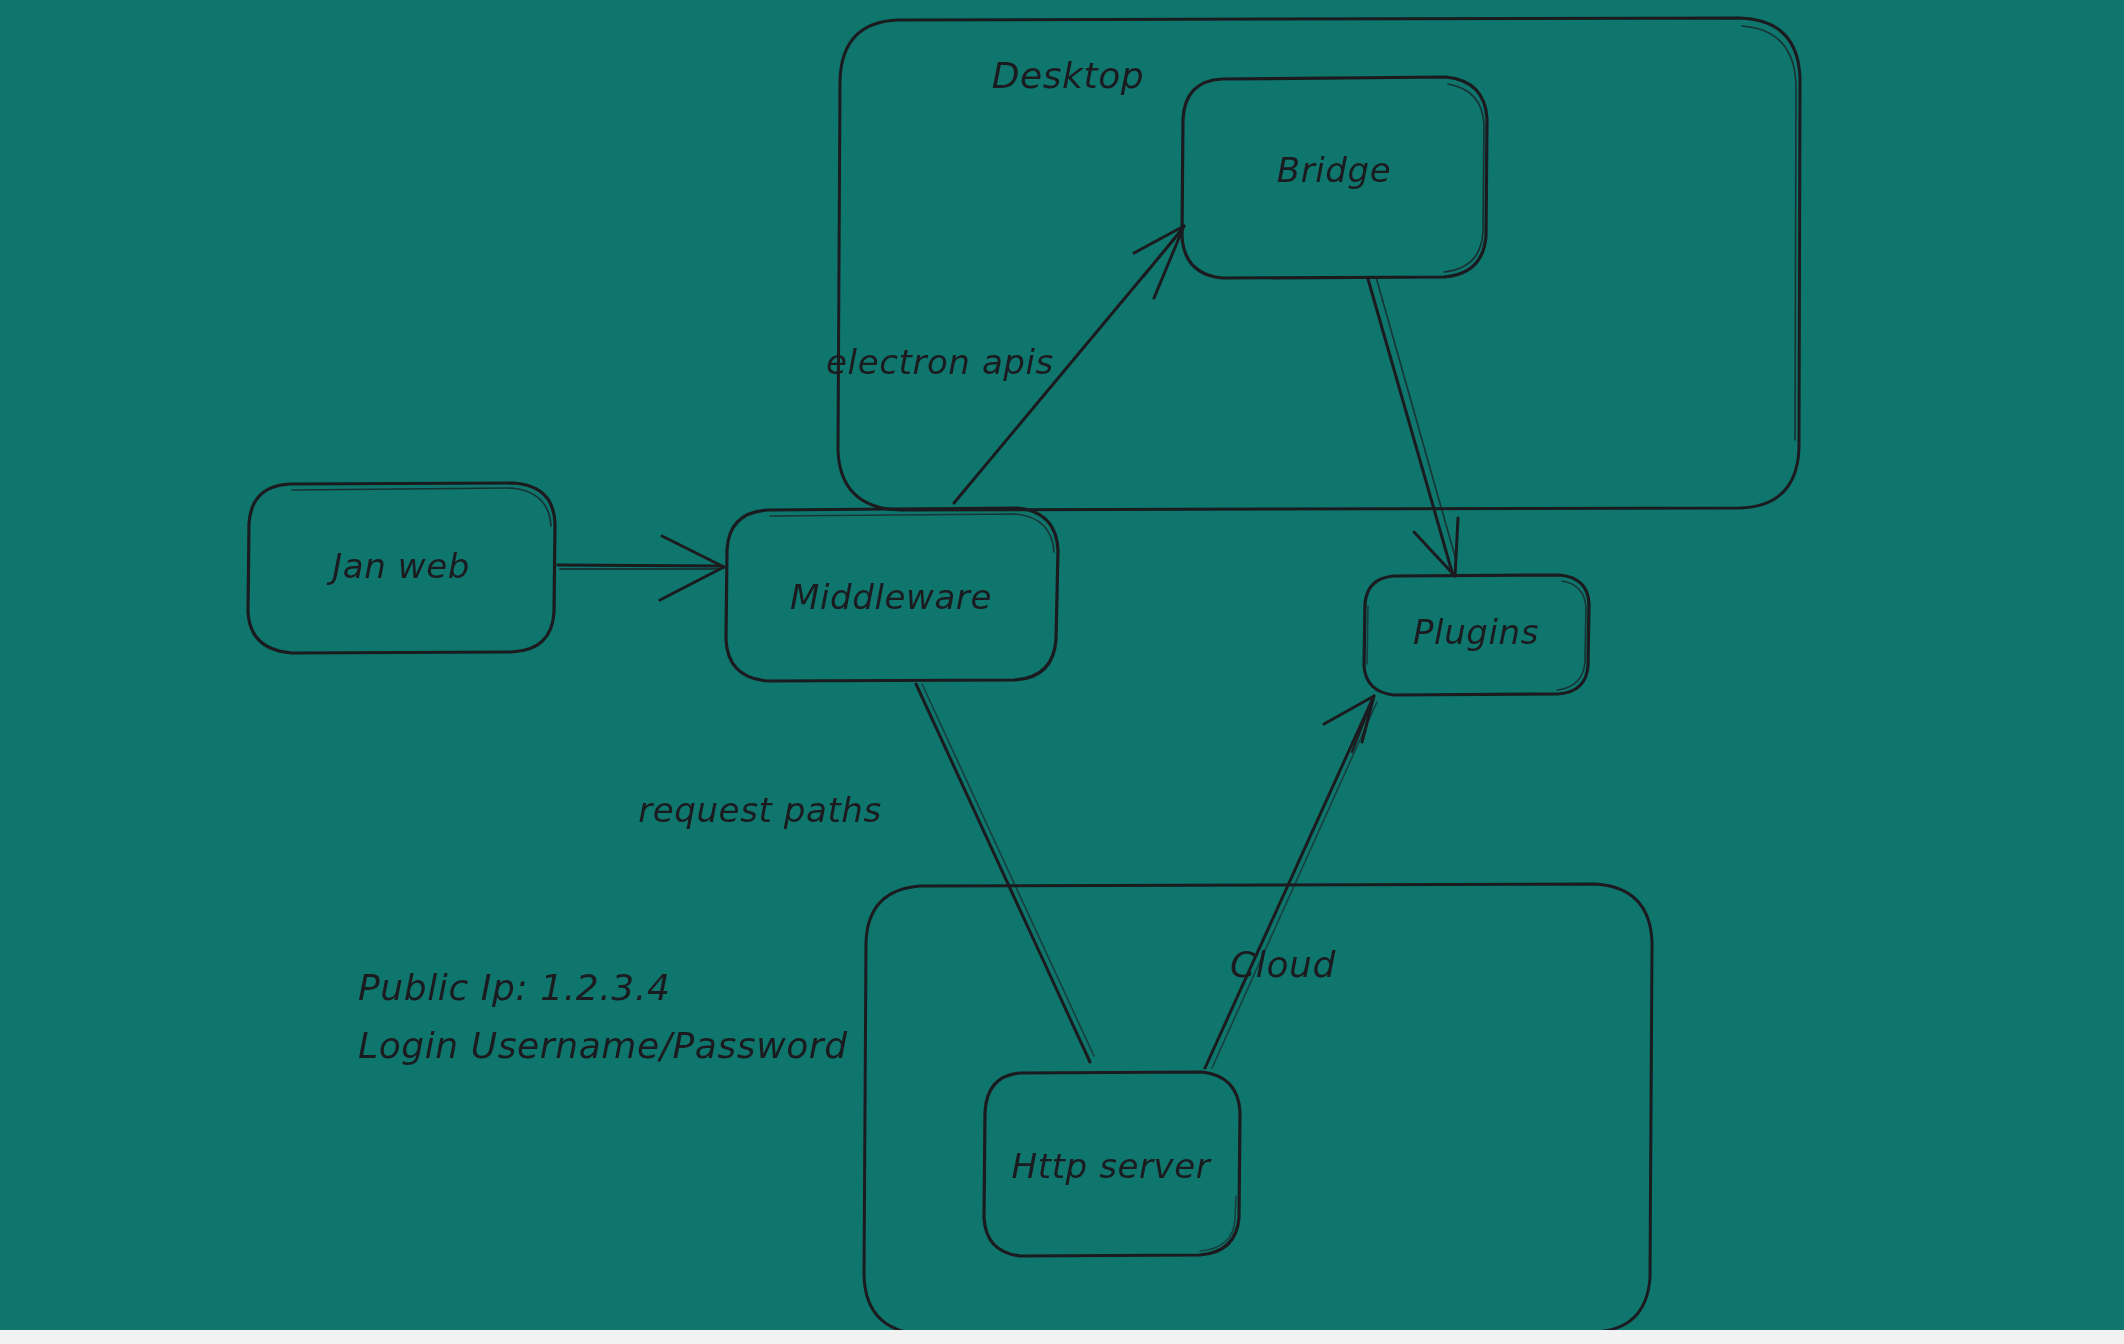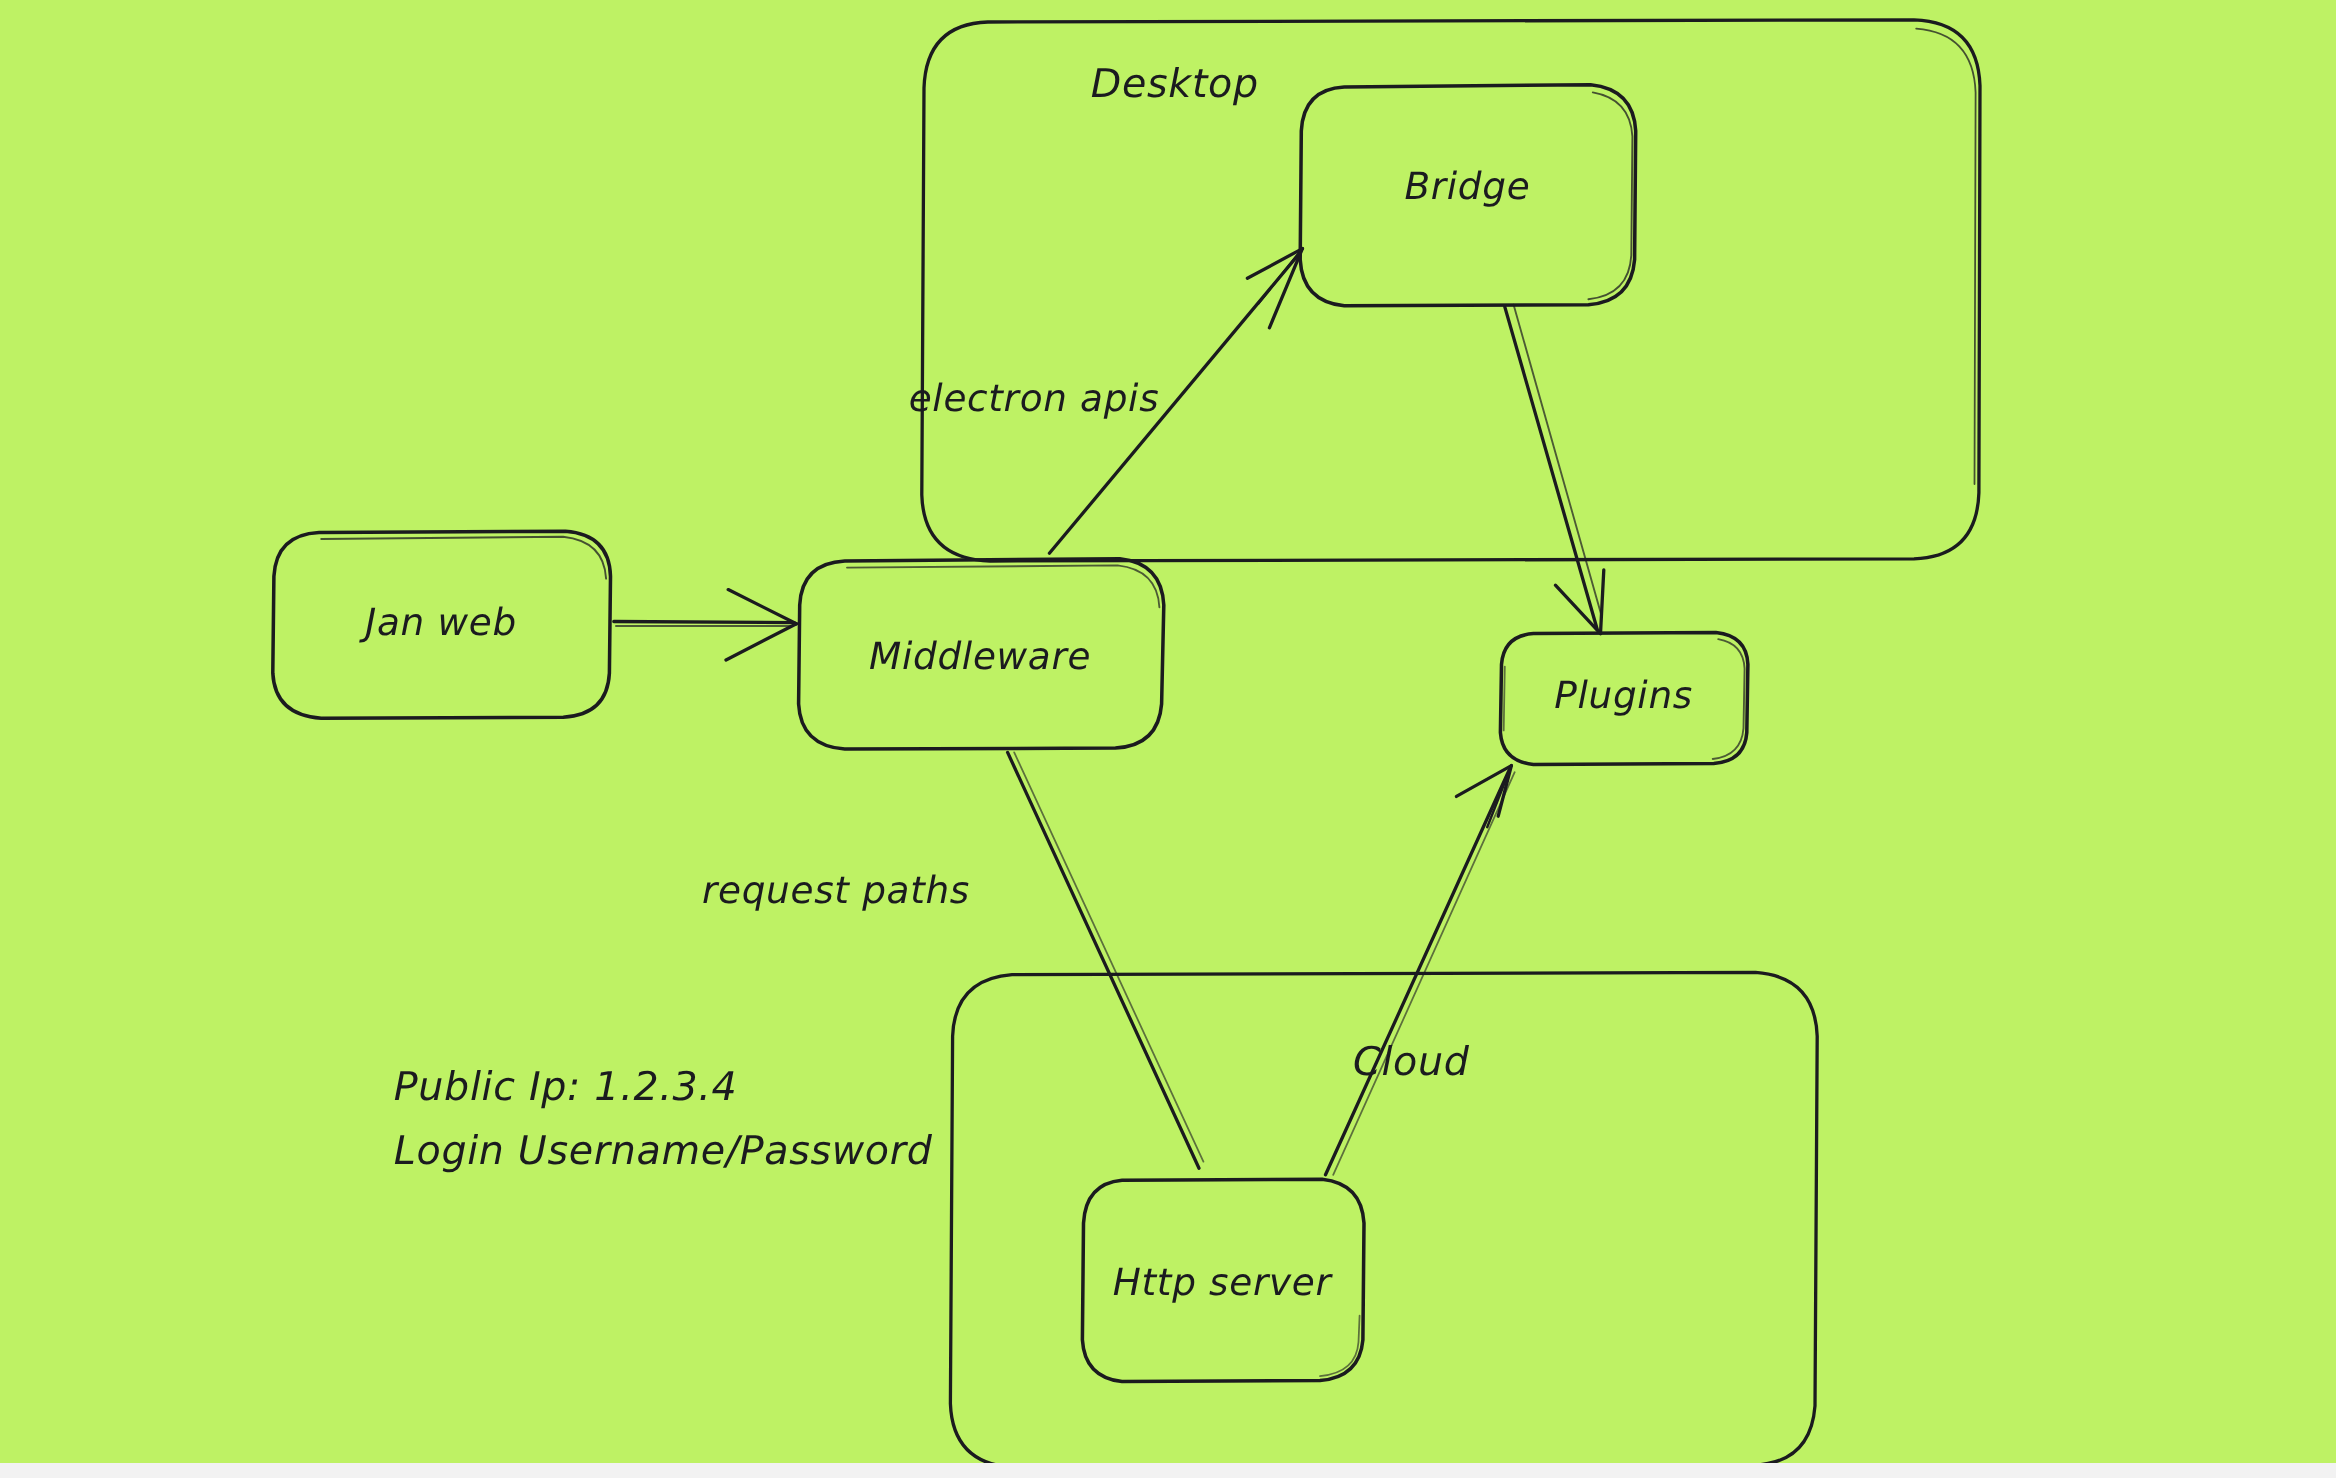--- a/index.html
+++ b/index.html
@@ -10,21 +10,21 @@
   body {
     width: 2124px;
     height: 1344px;
     overflow: hidden;
     font-family: "DejaVu Sans", sans-serif;
   }
   #canvas {
     position: relative;
     width: 2124px;
     height: 1344px;
-    background: #bef264;
+    background: #0f766e;
   }
   svg#diagram {
     position: absolute;
     inset: 0;
     width: 2124px;
     height: 1344px;
   }
   .sketch-stroke {
     fill: none;
     stroke: #1b1b1f;

